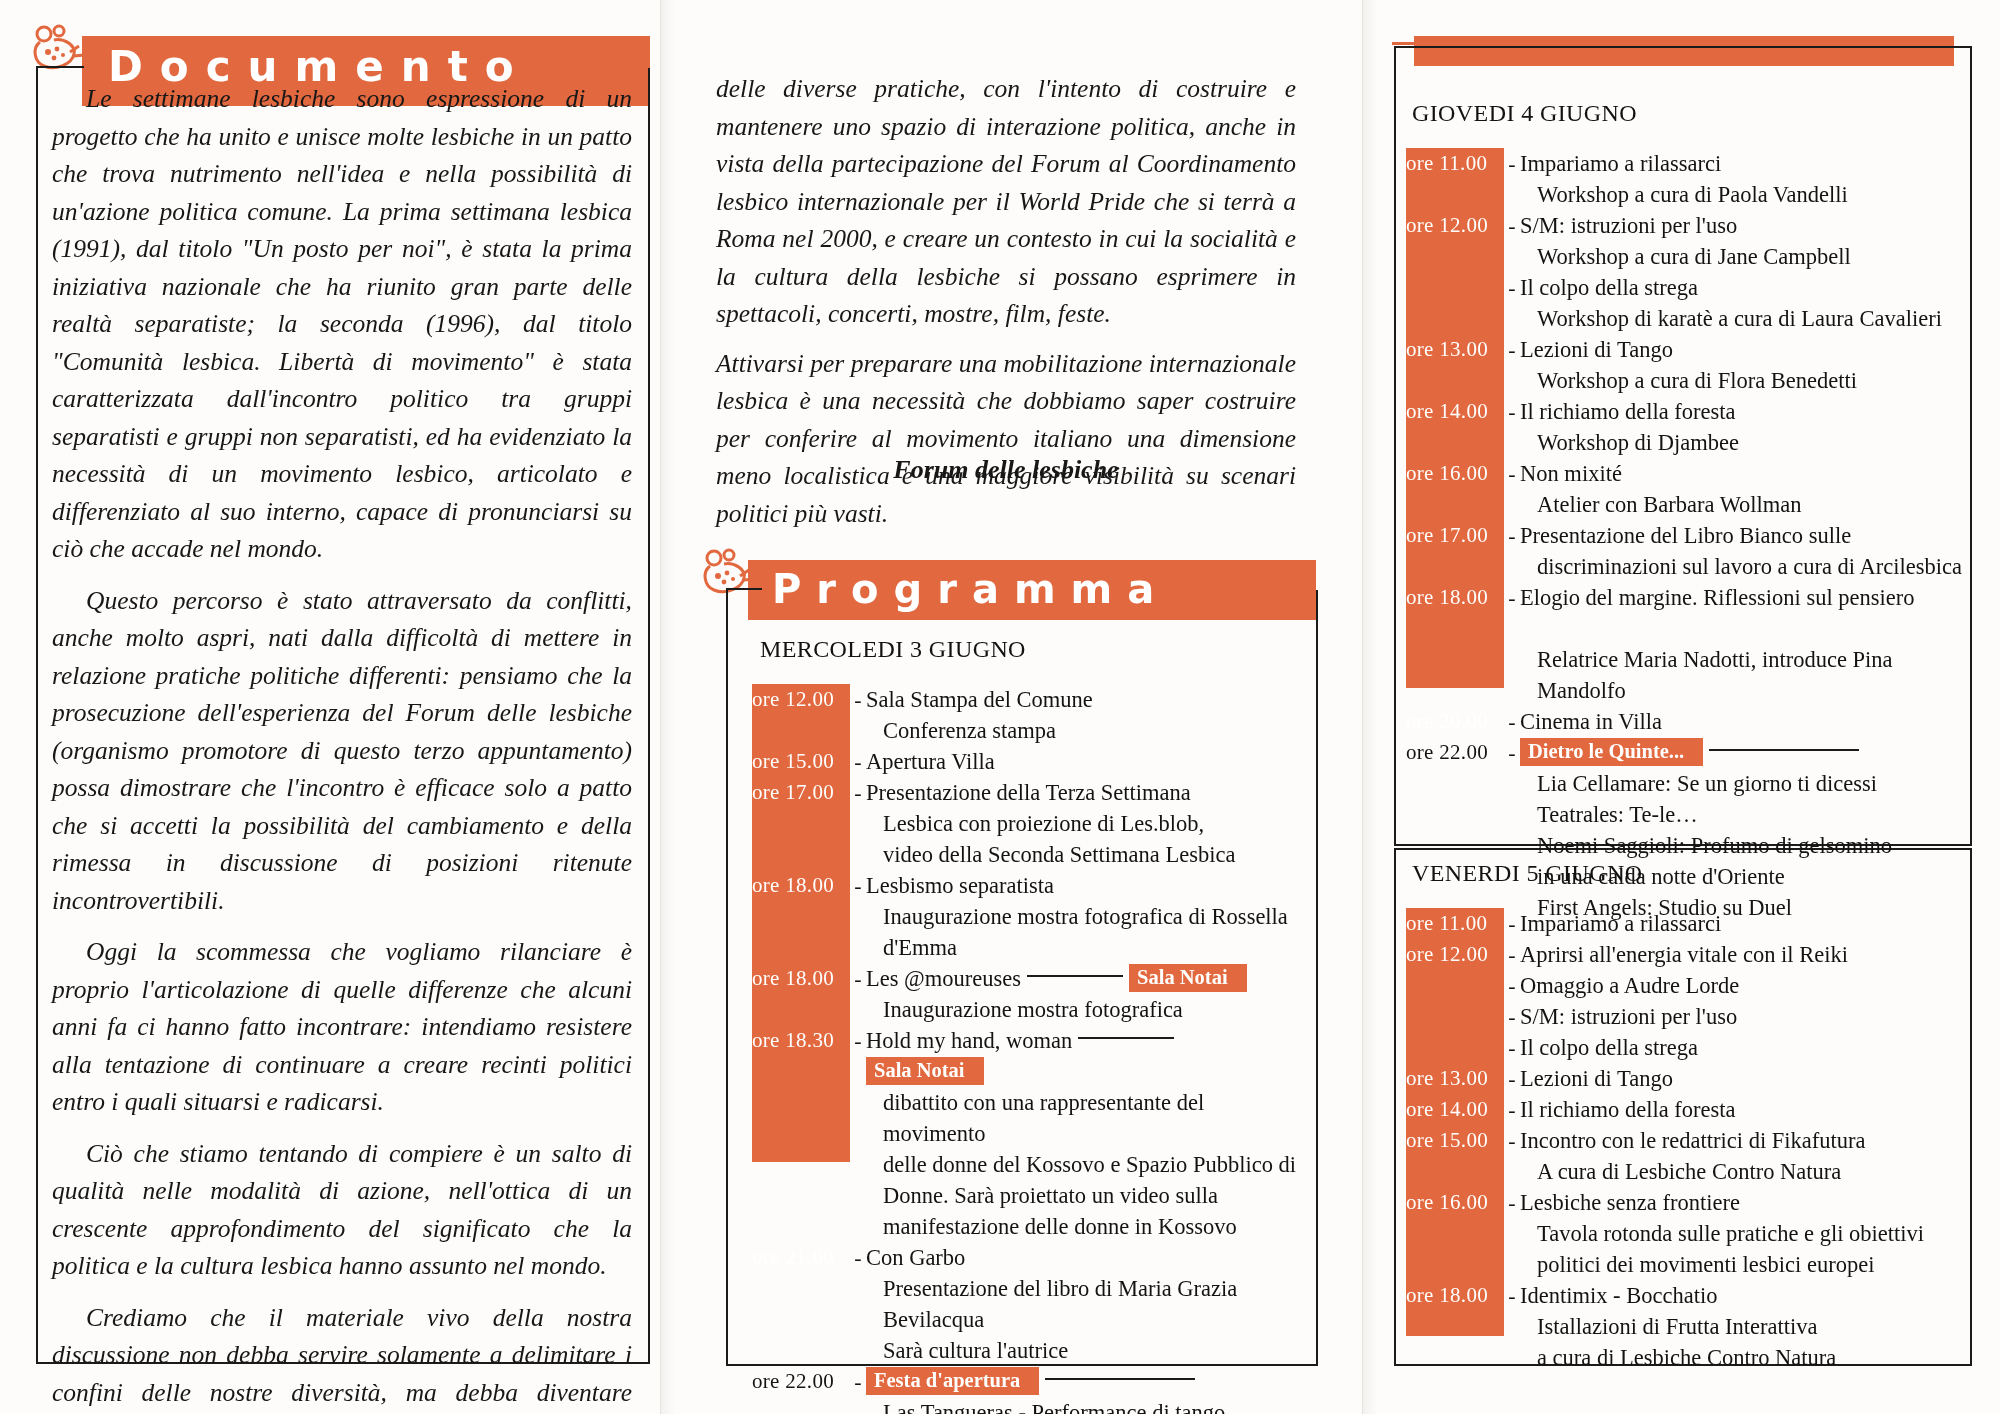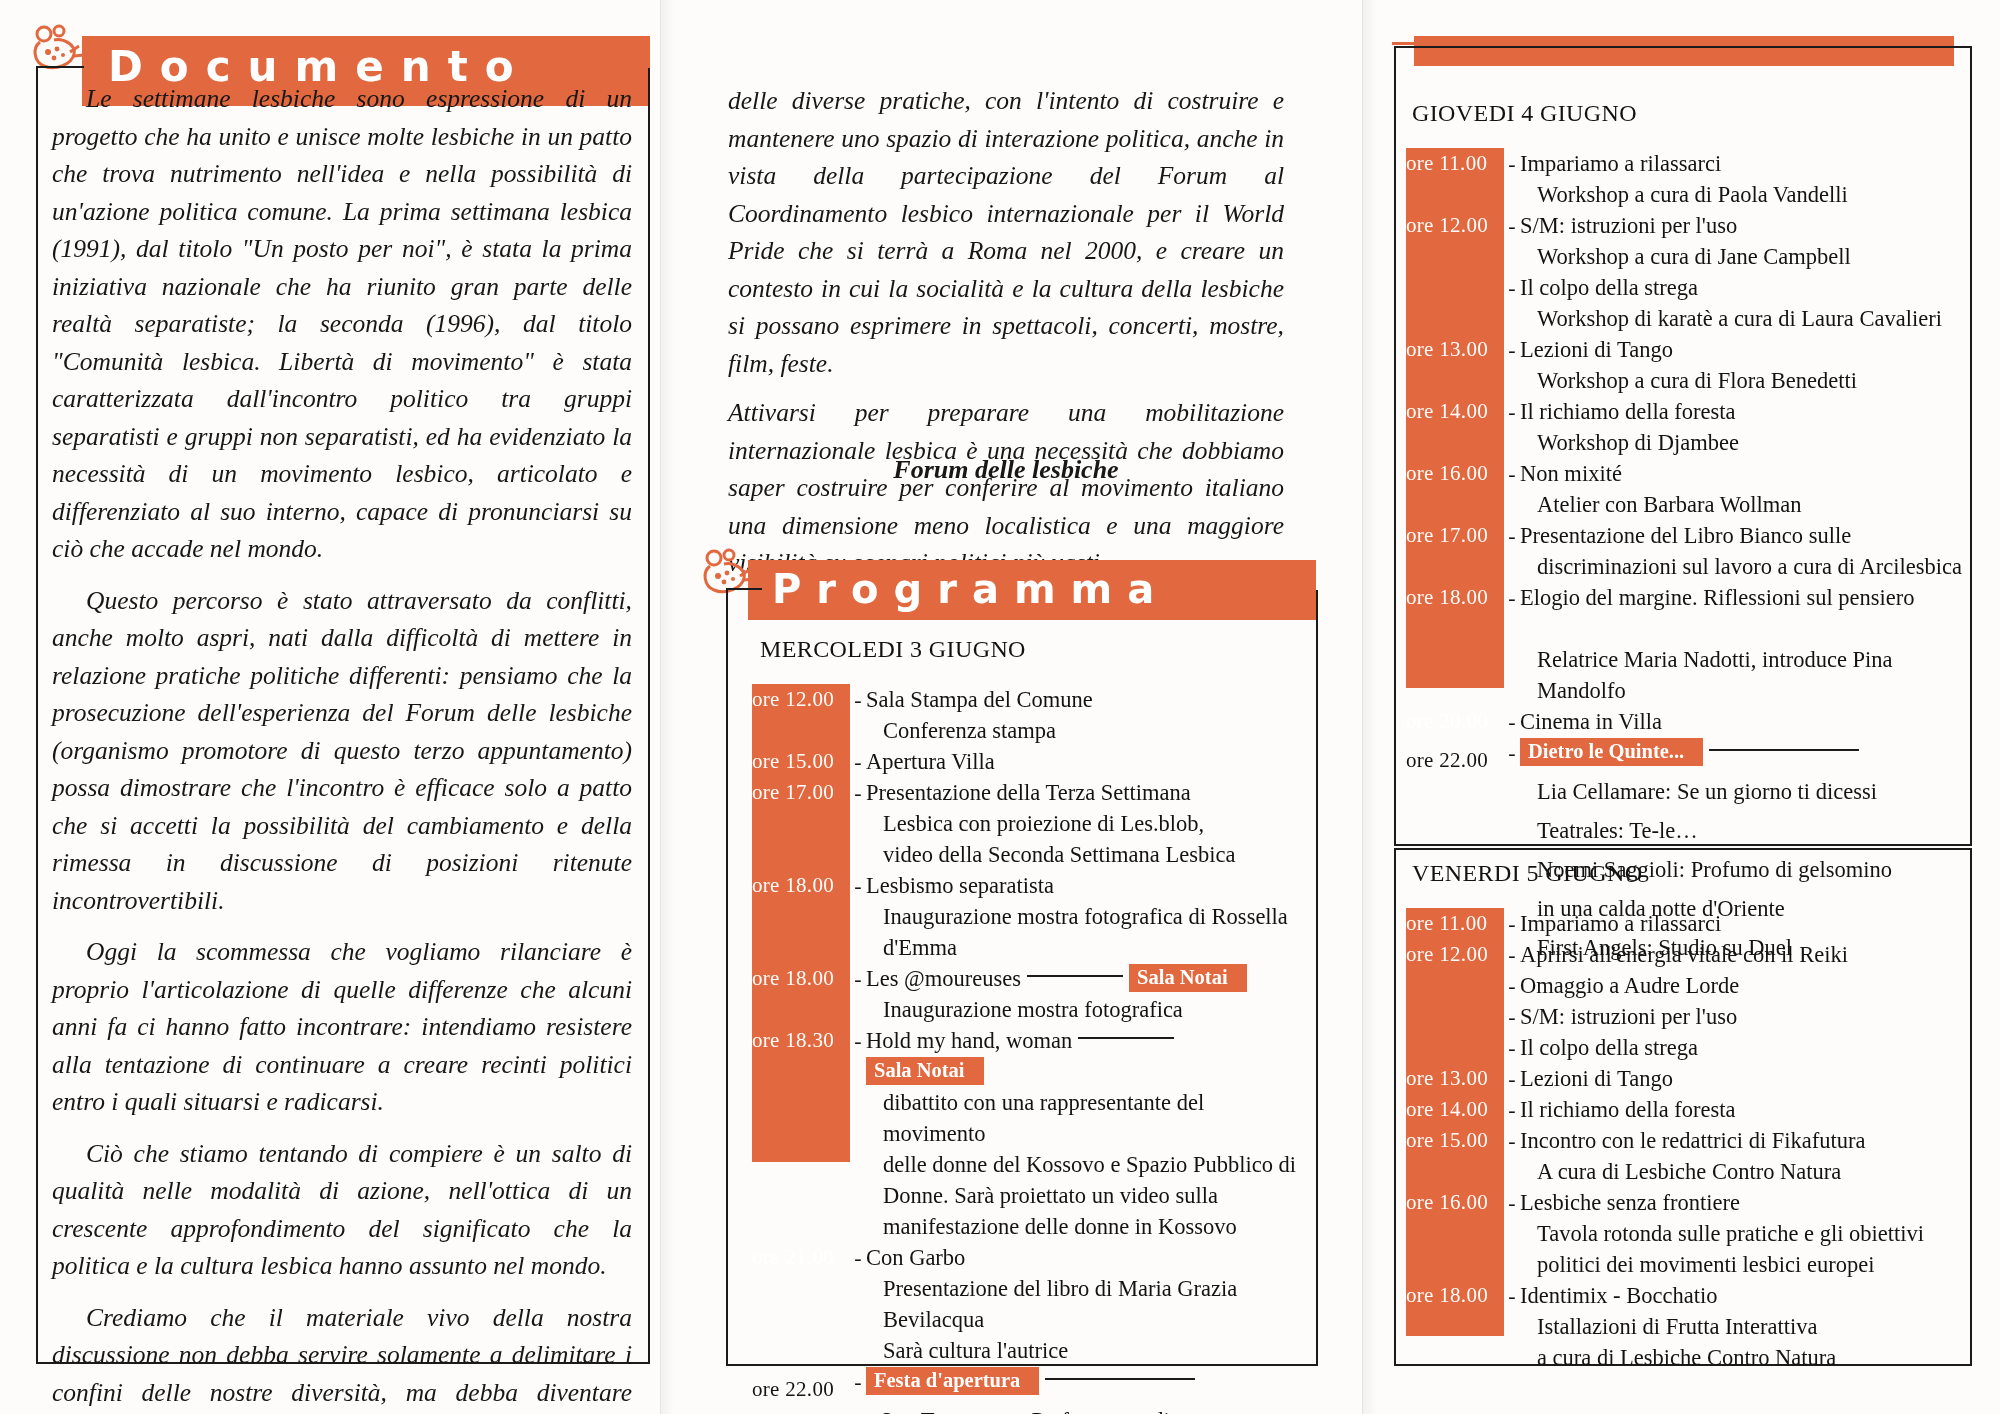--- a/index.html
+++ b/index.html
@@ -57,21 +57,21 @@
   }
   #doc-text p{margin:0 0 0 0;text-indent:34px;}
   #doc-text p + p{margin-top:14px;}
 
   
   #mid-article{
     position:absolute;left:716px;top:70px;width:580px;
     font-style:italic;font-size:25.5px;line-height:37.5px;
     color:#171717;text-align:justify;
   }
-  #mid-article p{margin:12px;}
+  #mid-article p{margin:0;}
   #mid-article p + p{margin-top:12px;}
   #mid-sign{
     position:absolute;left:716px;top:455px;width:580px;
     text-align:center;font-style:italic;font-weight:700;
     font-size:26px;color:#171717;
   }
 
   
   #prog-banner{
     position:absolute;left:748px;top:560px;width:568px;height:60px;
@@ -109,21 +109,21 @@
   }
   .time{
     width:98px;flex:0 0 98px;
     font-size:21px;color:#ffffff;
     font-family:"Liberation Serif", serif;
     letter-spacing:.3px;
     box-sizing:border-box;
     line-height:31px;
     position:relative;z-index:3;
   }
-  .time.dark{color:#141414;margin-top:8px;}
+  .time.dark{color:#141414;}
   .time.blank{color:transparent;}
   .dash{
     flex:0 0 16px;text-align:center;font-size:22px;line-height:31px;color:#141414;
     position:relative;z-index:3;
   }
   .dash.hide{color:transparent;}
   .desc{
     flex:1;font-size:22.5px;line-height:31px;color:#131313;
     position:relative;z-index:3;
   }

